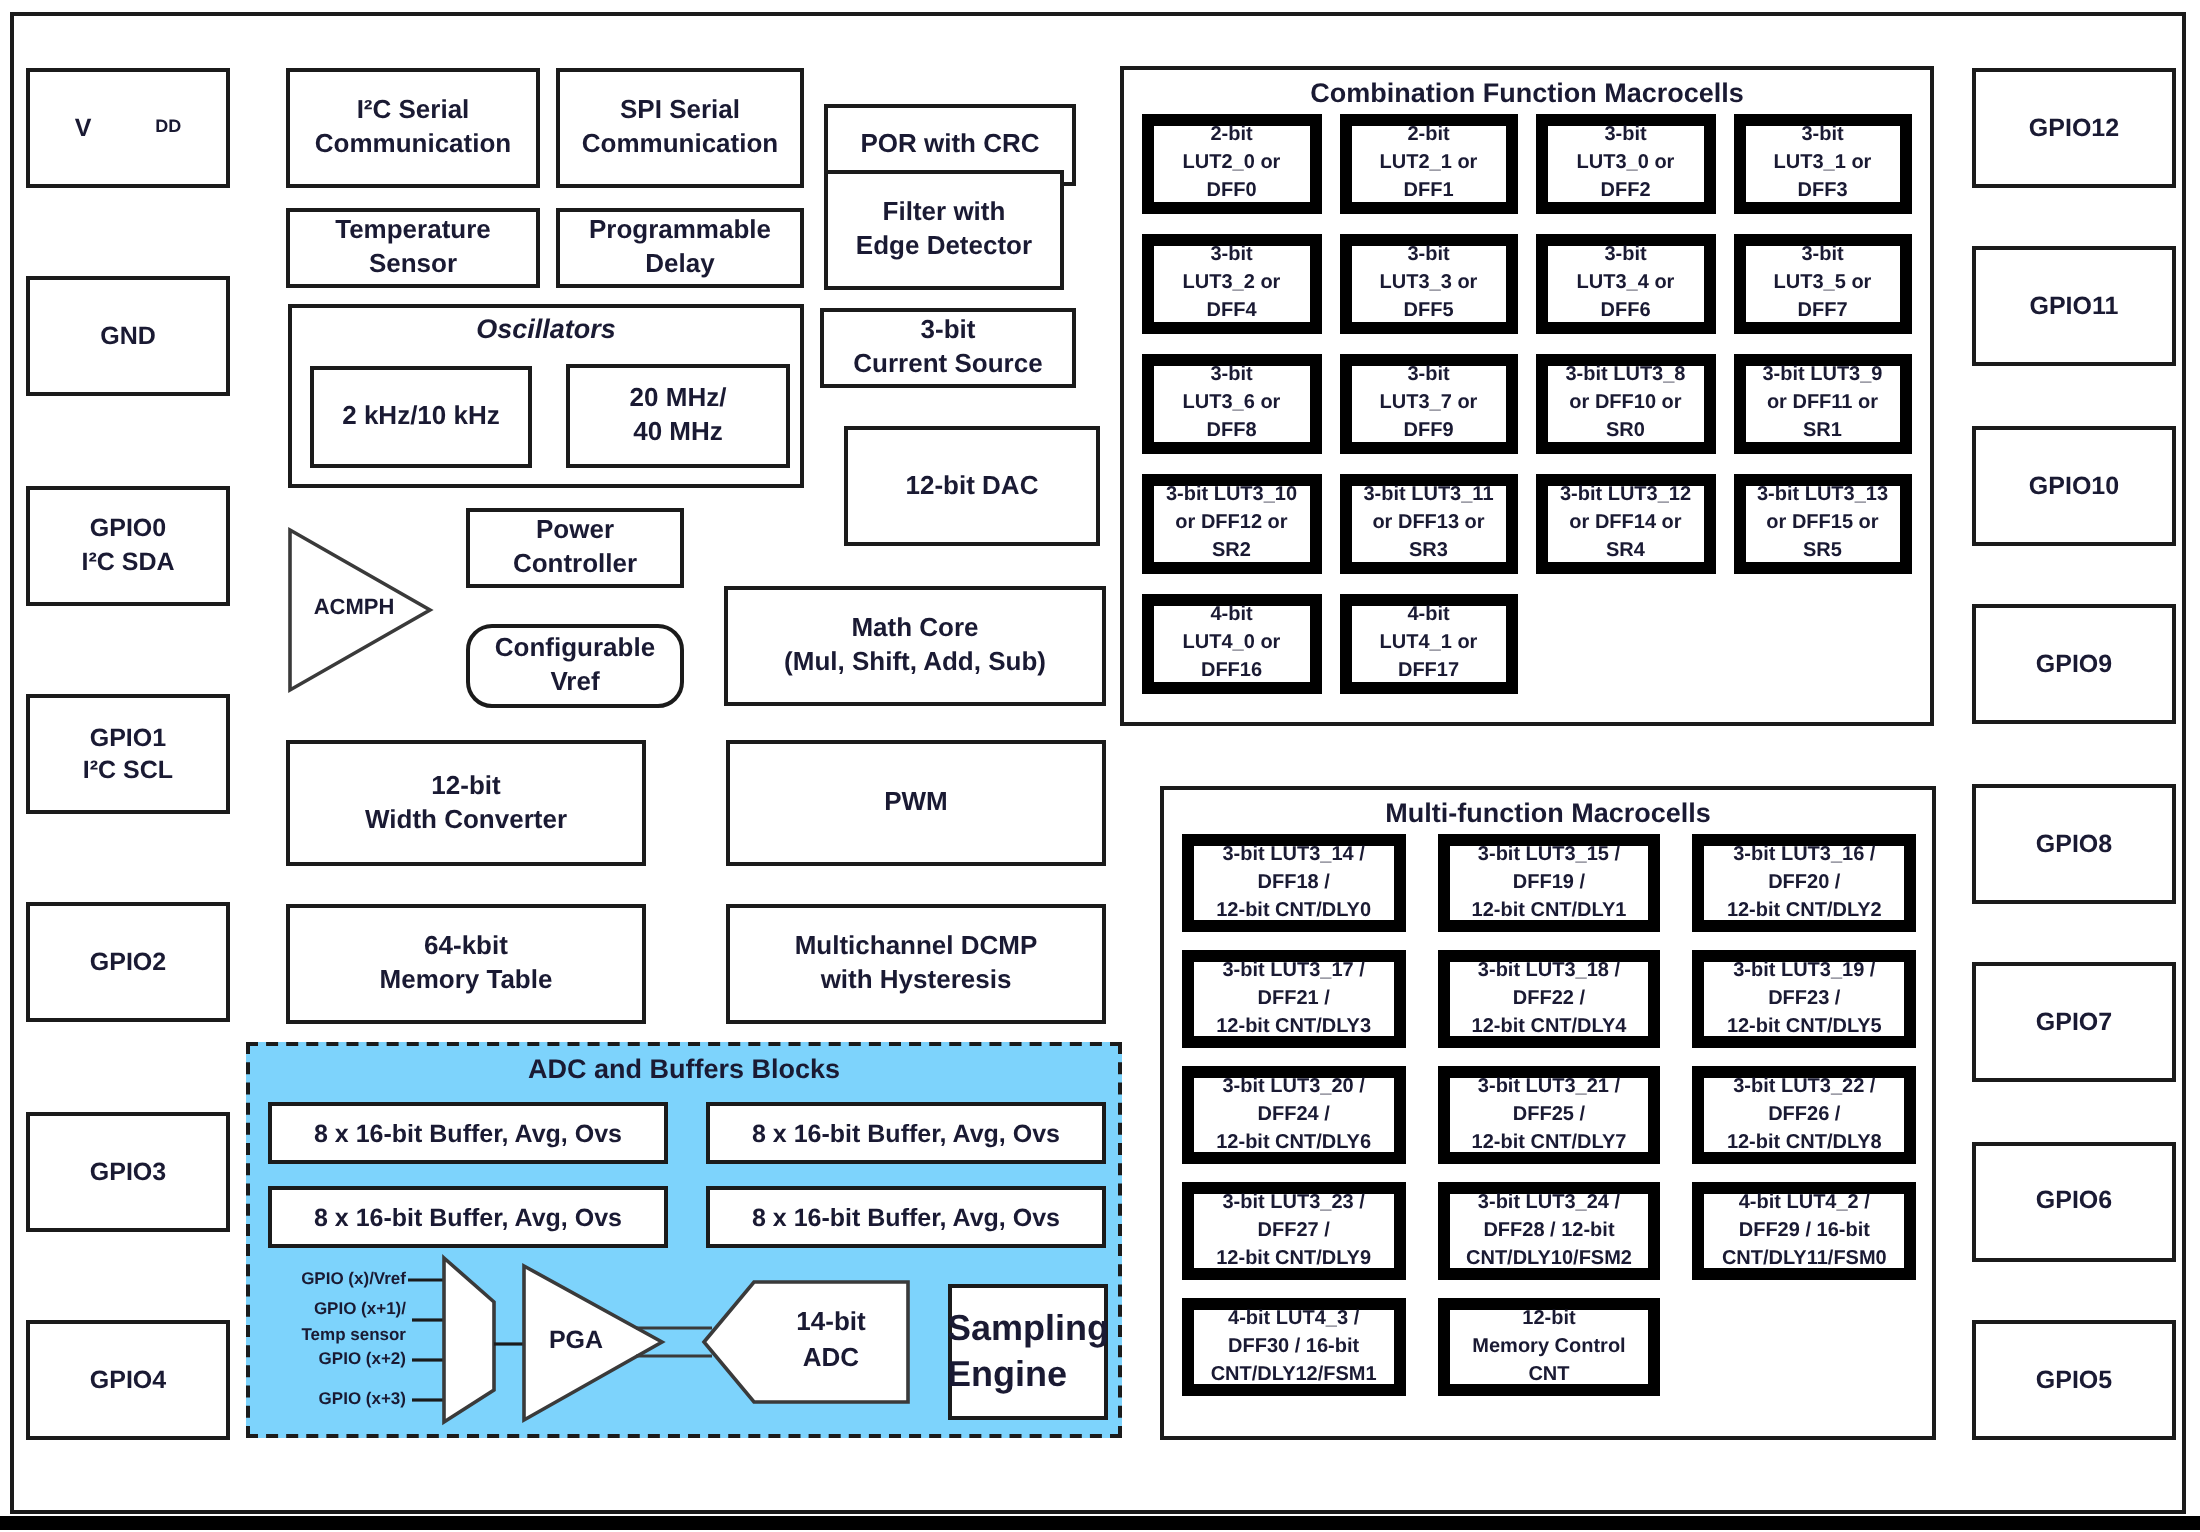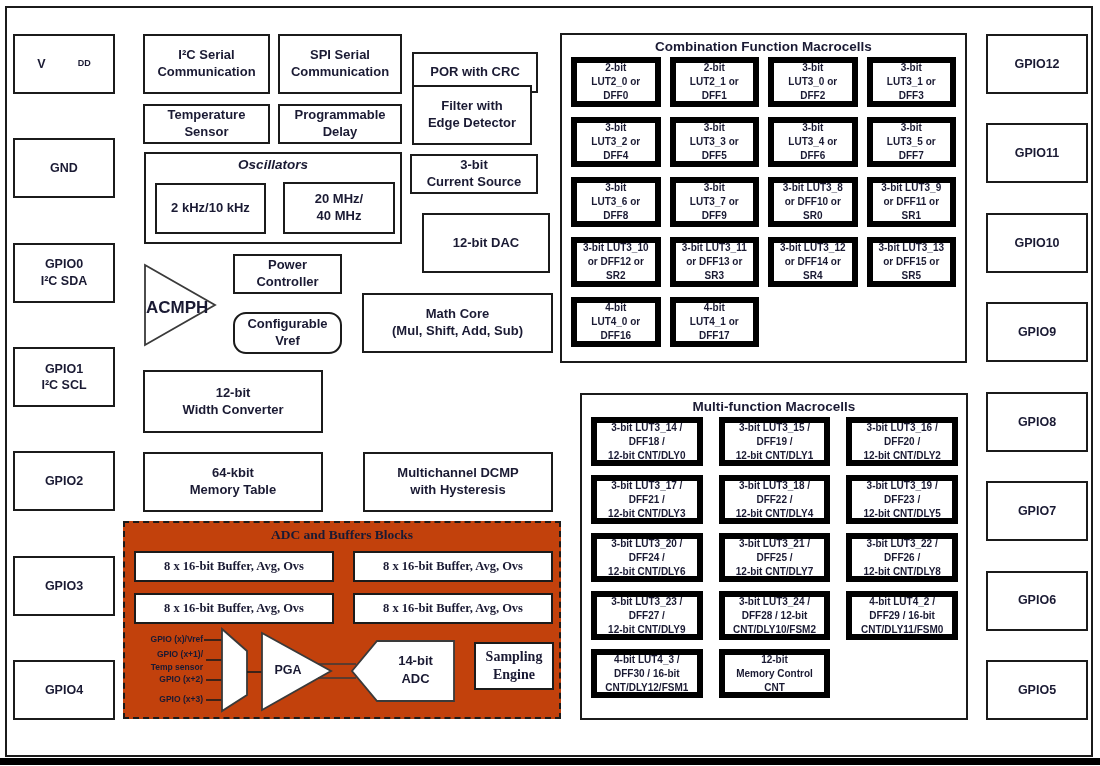--- a/index.html
+++ b/index.html
@@ -41,28 +41,28 @@
     font-weight:bold; font-size:10px; line-height:1.4; white-space:pre-line;
   }
 
   .osc-group { left:144px; top:152px; width:258px; height:92px; position:absolute;
                border:2px solid #1b1b1b; background:#fff; box-sizing:border-box; }
   .osc-inner { position:absolute; border:2px solid #1b1b1b; background:#fff; box-sizing:border-box;
                display:flex; align-items:center; justify-content:center; text-align:center;
                font-weight:bold; font-size:13px; line-height:1.3; white-space:pre-line; }
 
   .adc-group { left:123px; top:521px; width:438px; height:198px; position:absolute;
-               border:2px dashed #1b1b1b; background:#c2410c; box-sizing:border-box;font-family:Liberation Serif, serif; }
+               border:2px dashed #1b1b1b; background:#7dd3fc; box-sizing:border-box; }
   .buf { position:absolute; width:200px; height:31px; border:2px solid #1b1b1b; box-sizing:border-box;
          display:flex; align-items:center; justify-content:center;
          font-weight:bold; font-size:12.5px; background:#fff; }
-  .sampling { position:absolute; left:349px; top:119px; width:80px; height:48px;
+  .sampling { position:absolute; left:349px; top:119px; width:80px; height:68px;
               border:2px solid #1b1b1b; box-sizing:border-box; background:#fff;
-              display:flex; align-items:center; justify-content:center; text-align:center;
-              font-weight:bold; font-size:14px; line-height:1.3; white-space:pre-line; }
+              display:flex; align-items:center; justify-content:center; text-align:left;
+              font-weight:bold; font-size:18px; line-height:1.3; white-space:pre-line; }
 
   .shape-label { position:absolute; font-weight:bold; text-align:center; white-space:pre-line; }
   .inlabel { position:absolute; font-weight:bold; font-size:8.5px; width:78px; left:125px;
              text-align:right; line-height:1.1; }
   svg.overlay { position:absolute; left:0; top:0; width:1100px; height:766px; }
 </style>
 </head>
 <body>
 
 <div class="canvas">
@@ -116,20 +116,21 @@
 Current Source</div>
   <div class="box" style="left:410px; top:213px; width:128px; height:60px;margin-left:12px;">12-bit DAC</div>
   <div class="box" style="left:233px; top:254px; width:109px; height:40px;">Power
 Controller</div>
   <div class="box" style="left:233px; top:312px; width:109px; height:42px;border-radius:13px;">Configurable
 Vref</div>
   <div class="box" style="left:362px; top:293px; width:191px; height:60px;">Math Core
 (Mul, Shift, Add, Sub)</div>
   <div class="box" style="left:143px; top:370px; width:180px; height:63px;">12-bit
 Width Converter</div>
+  <div class="box" style="left:363px; top:370px; width:190px; height:63px;">PWM</div>
   <div class="box" style="left:143px; top:452px; width:180px; height:60px;">64-kbit
 Memory Table</div>
   <div class="box" style="left:363px; top:452px; width:190px; height:60px;">Multichannel DCMP
 with Hysteresis</div>
 
   <div class="group comb-group">
     <div class="group-title">Combination Function Macrocells</div>
     <div class="comb-grid">
 
     <div class="cell">2-bit
@@ -255,21 +256,21 @@
     <line x1="206" y1="680" x2="222" y2="680" stroke="#1b1b1b" stroke-width="1.6"></line>
     <line x1="206" y1="700" x2="222" y2="700" stroke="#1b1b1b" stroke-width="1.6"></line>
     <polygon points="222,629 247,651 247,695 222,711" fill="#ffffff" stroke="#3a3a3a" stroke-width="1.8"></polygon>
     <line x1="247" y1="672" x2="262" y2="672" stroke="#1b1b1b" stroke-width="1.6"></line>
     <polygon points="262,633 331,671 262,710" fill="#ffffff" stroke="#3a3a3a" stroke-width="1.8"></polygon>
     <line x1="318" y1="664" x2="356" y2="664" stroke="#3a3a3a" stroke-width="1.6"></line>
     <line x1="318" y1="678" x2="356" y2="678" stroke="#3a3a3a" stroke-width="1.6"></line>
     <polygon points="352,671 377,641 454,641 454,701 377,701" fill="#ffffff" stroke="#3a3a3a" stroke-width="1.8"></polygon>
   </svg>
 
-  <span class="shape-label" style="left:146px; top:298px; width:62px; font-size:17px;">ACMPH</span>
+  <span class="shape-label" style="left:146px; top:298px; width:62px; font-size:11px;">ACMPH</span>
   <span class="shape-label" style="left:266px; top:663px; width:44px; font-size:12.5px;">PGA</span>
   <span class="shape-label" style="left:377px; top:652px; width:77px; font-size:13px; line-height:1.35;">14-bit
 ADC</span>
   <span class="inlabel" style="top:635px;">GPIO (x)/Vref</span>
   <span class="inlabel" style="top:650px;">GPIO (x+1)/</span>
   <span class="inlabel" style="top:663px;">Temp sensor</span>
   <span class="inlabel" style="top:675px;">GPIO (x+2)</span>
   <span class="inlabel" style="top:695px;">GPIO (x+3)</span>
 
   <div class="bottombar"></div>

